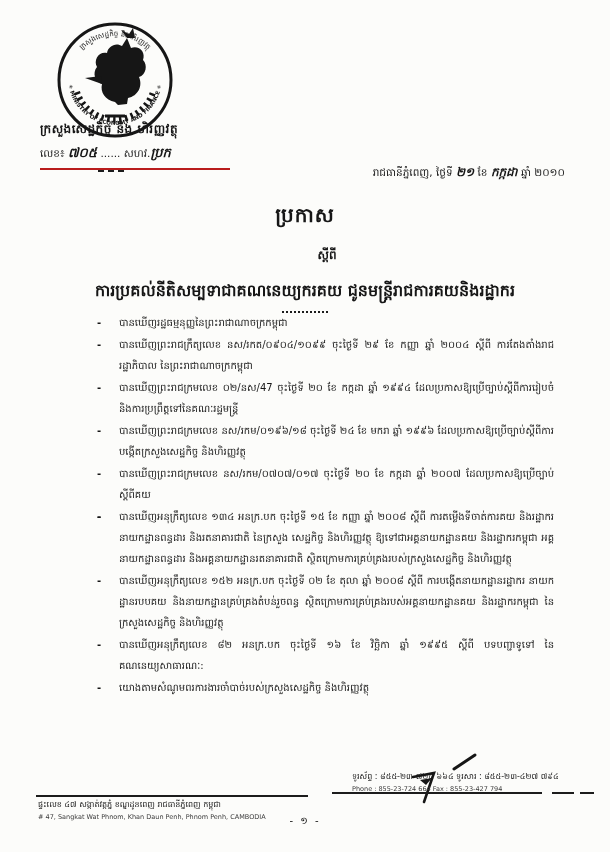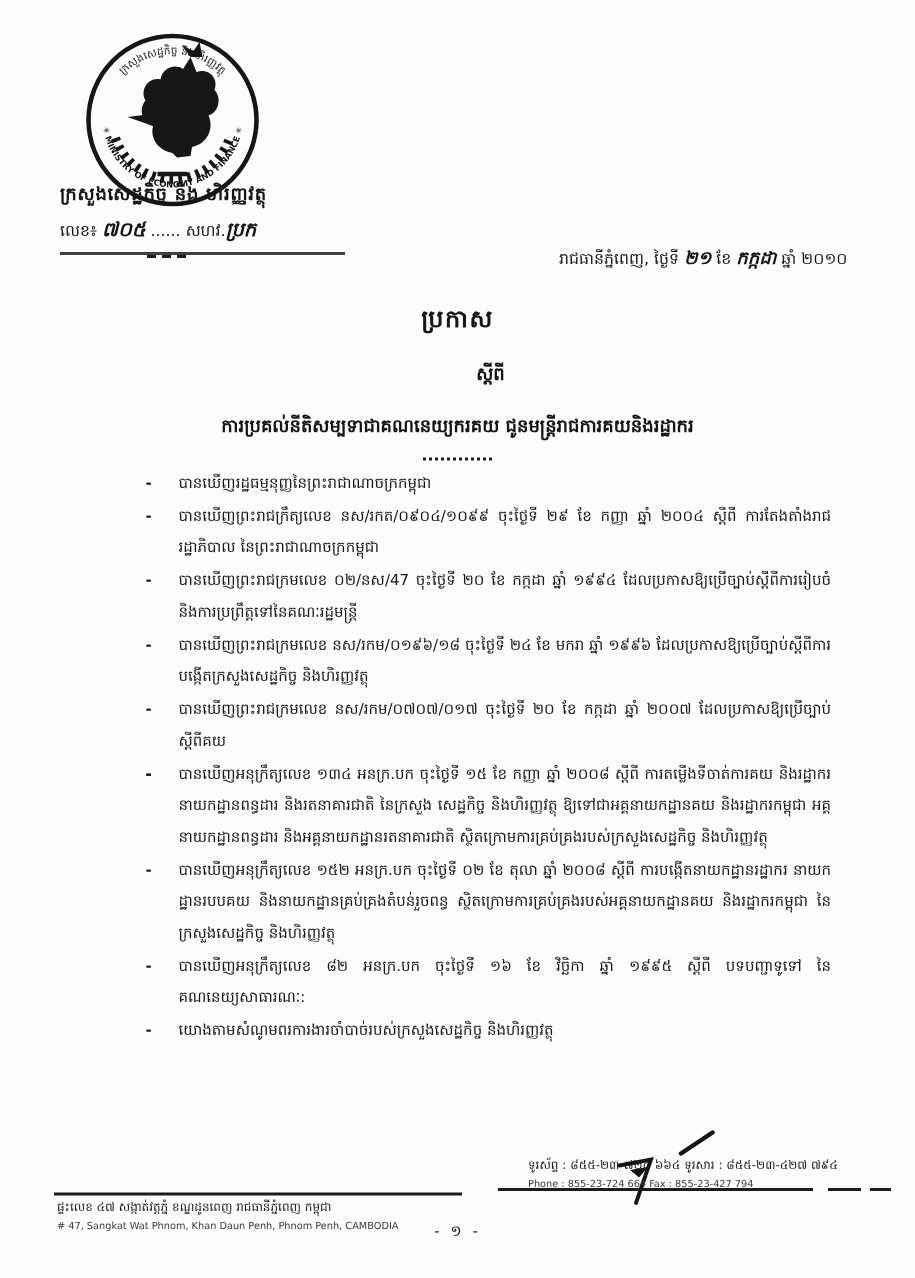--- a/index.html
+++ b/index.html
@@ -11,41 +11,41 @@
   }
   .page{position:absolute;inset:0;background:#fcfcfa;}
 
   
   .seal{position:absolute;left:55px;top:20px;width:120px;height:120px;}
 
   
   .ministry-line{position:absolute;left:40px;top:121px;width:230px;
     font-weight:bold;font-size:12px;letter-spacing:.5px;white-space:nowrap;}
   .ref-line{position:absolute;left:40px;top:144px;width:190px;font-size:10.5px;
-    padding-bottom:5px;border-bottom:2px solid #404040;white-space:nowrap;}
+    padding-bottom:5px;border-bottom:2px solid #b91c1c;white-space:nowrap;}
   .ref-underline2{position:absolute;left:98px;top:170px;width:26px;border-top:2px dashed #1c1c1c;}
   .hand{font-weight:bold;font-style:italic;font-size:13px;}
 
   
   .kingdom-block{position:absolute;left:175px;top:24px;width:330px;text-align:center;}
   .kingdom{font-size:15px;font-weight:bold;}
   .motto{font-size:13px;font-weight:bold;margin-top:10px;letter-spacing:1px;}
   .squiggle{width:52px;height:0;border-top:2.5px solid #1c1c1c;margin:9px auto 0;
     border-left:6px double #1c1c1c;border-right:6px double #1c1c1c;}
 
   
   .date-line{position:absolute;left:275px;top:164px;width:290px;
     font-size:10.5px;text-align:right;white-space:nowrap;}
   .date-line .hand{font-size:12px;}
 
   
   .title-block{position:absolute;left:0;top:202px;width:100%;text-align:center;}
-  .title{font-size:16px;font-weight:bold;letter-spacing:1px;}
+  .title{font-size:20px;font-weight:bold;letter-spacing:1px;}
   .subtitle{font-size:12px;font-weight:bold;margin-top:15px;padding-left:44px;}
-  .subject{font-size:12px;font-weight:bold;margin-top:17px;padding:0 68px;line-height:17px;}
+  .subject{font-size:16px;font-weight:bold;margin-top:17px;padding:0 68px;line-height:17px;}
   .divider2{width:46px;border-top:2px dotted #1c1c1c;margin:12px auto 0;}
 
   
   .bullets{position:absolute;left:95px;right:56px;top:312px;list-style:none;margin:0;padding:0;}
   .bullets li{position:relative;padding-left:24px;font-size:10px;line-height:21px;
     text-align:justify;margin-bottom:1px;}
   .bullet-dash{position:absolute;left:2px;top:0;font-weight:bold;}
 
   
   .mark{position:absolute;}

